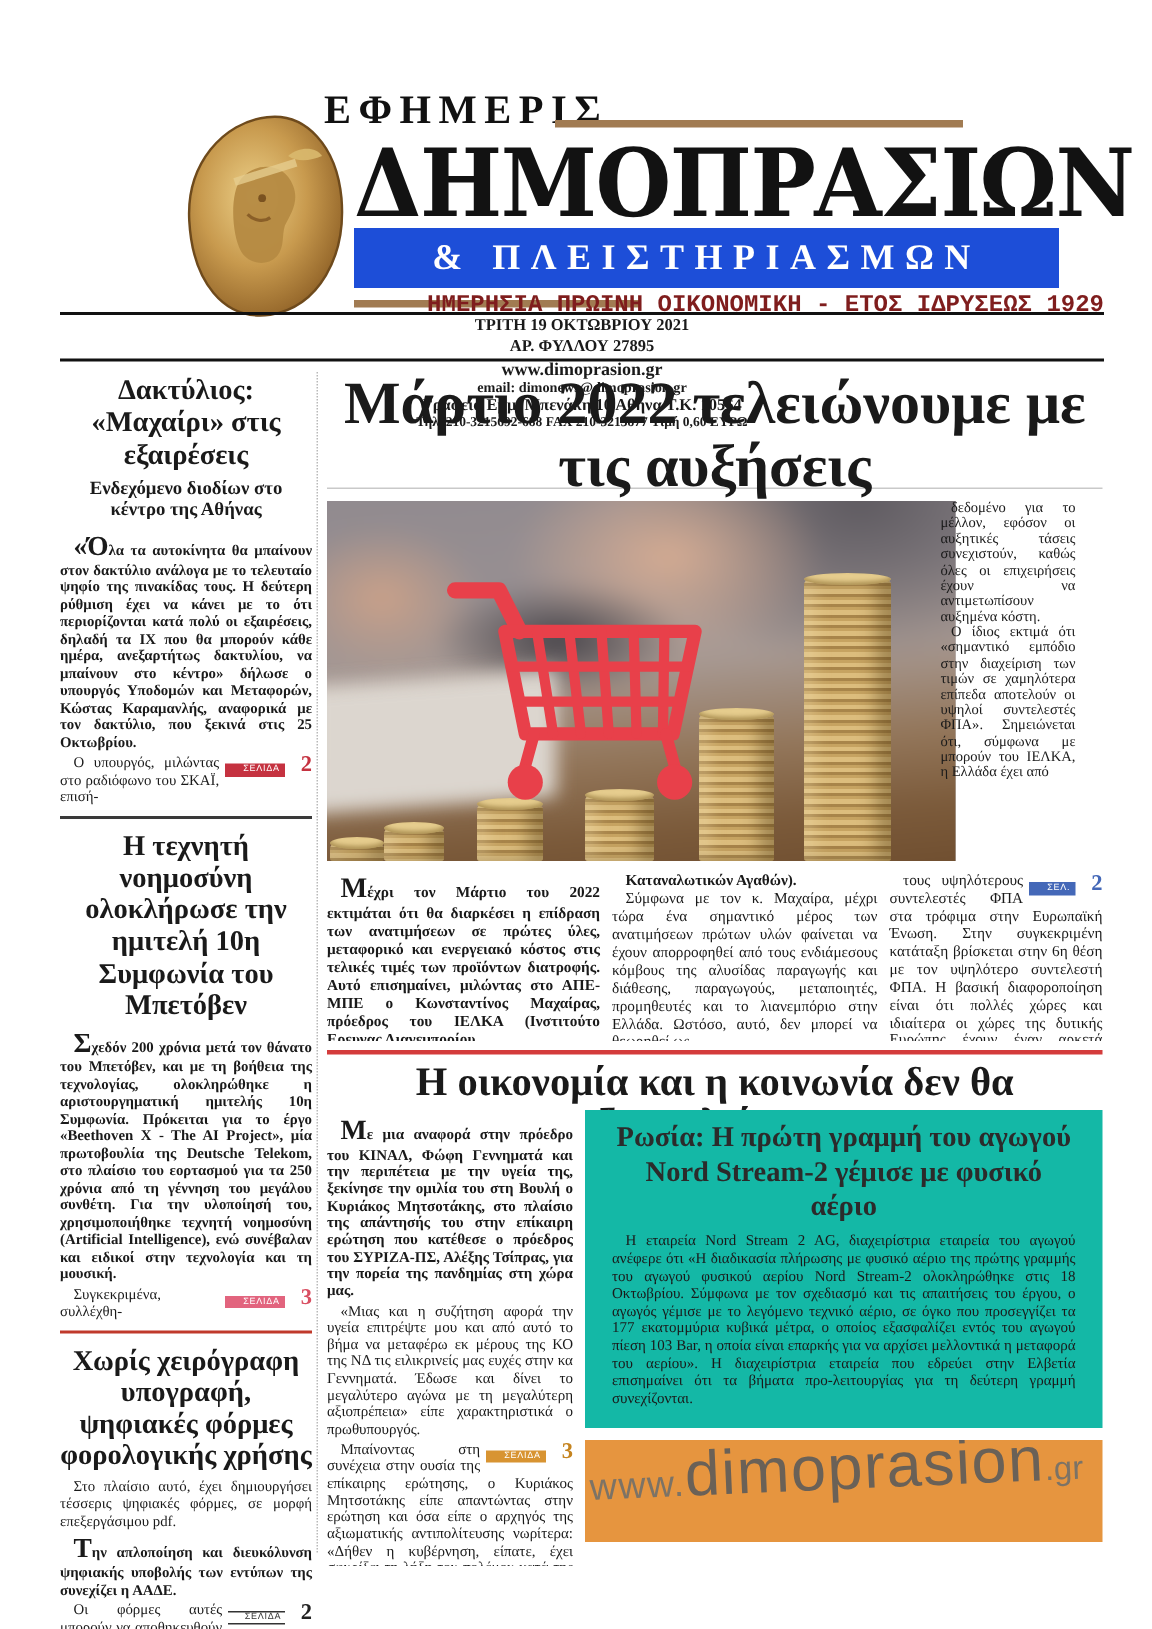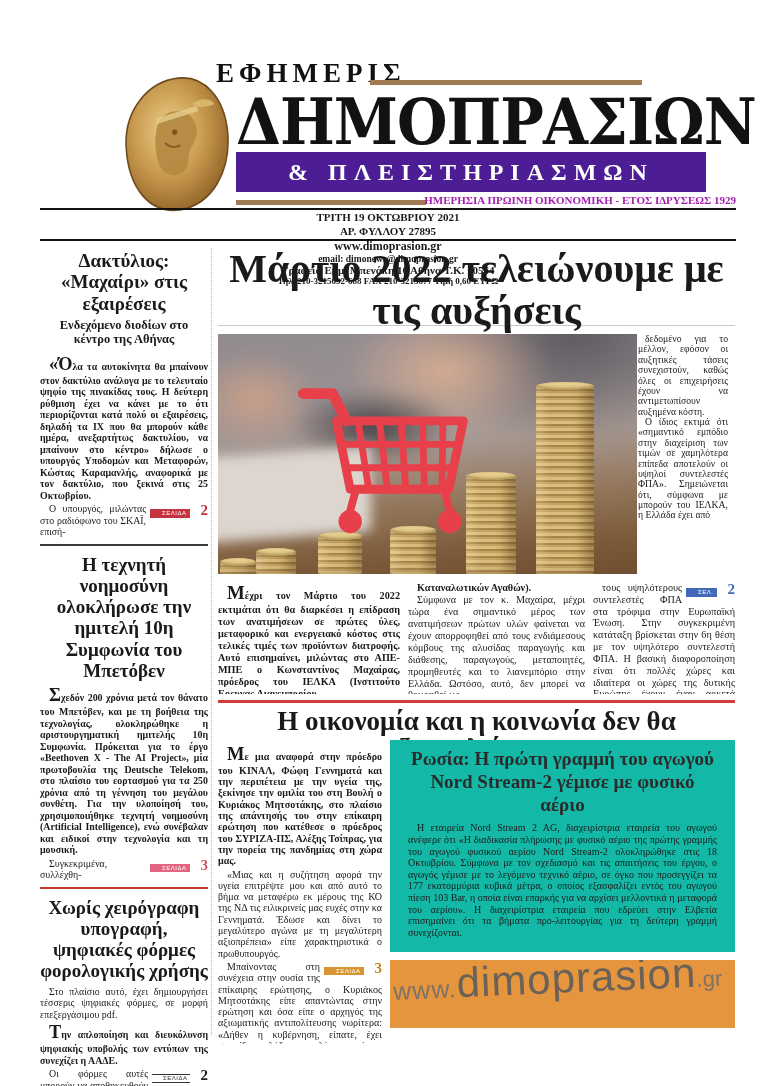--- a/index.html
+++ b/index.html
@@ -8,26 +8,26 @@
   [data-interactable]{box-sizing:border-box;}
 
   
   .masthead{position:absolute;left:40px;top:40px;width:696px;height:168px;}
   .mh-kicker{position:absolute;left:176px;top:18px;font-size:27px;font-weight:bold;letter-spacing:5px;color:#111;}
   .mh-kickerline{position:absolute;left:330px;top:40px;width:272px;height:5px;background:#a17b52;}
   .mh-logo{position:absolute;left:84px;top:36px;width:108px;height:136px;}
   .mh-title{position:absolute;left:196px;top:46px;width:470px;font-size:58px;font-weight:bold;letter-spacing:-1px;
             color:#121212;white-space:nowrap;transform:scaleY(1.08);transform-origin:top left;
             font-family:"DejaVu Serif","Liberation Serif",serif;}
-  .mh-bar{position:absolute;left:196px;top:112px;width:470px;height:40px;background:#4c1d95;
+  .mh-bar{position:absolute;left:196px;top:112px;width:470px;height:40px;background:#1d4ed8;
           display:flex;align-items:center;justify-content:center;}
   .mh-bar span{color:#fff;font-size:24px;font-weight:bold;letter-spacing:7px;}
   .mh-subline{position:absolute;left:196px;top:160px;width:190px;height:5px;background:#a17b52;}
-  .mh-tagline{position:absolute;right:0;top:154px;font-family:Liberation Serif, serif;
-              font-size:11px;font-weight:bold;color:#a21caf;}
+  .mh-tagline{position:absolute;right:0;top:154px;font-family:Liberation Mono, monospace;
+              font-size:16px;font-weight:bold;color:#7f1d1d;}
 
   
   .infobar{position:absolute;left:40px;top:208px;width:696px;height:33px;border-top:2px solid #111;
            border-bottom:2px solid #111;display:flex;align-items:center;
            font-family:Liberation Serif, serif;flex-direction:column;}
   .ib-left{width:32%;text-align:center;font-weight:bold;font-size:11px;line-height:1.3;}
   .ib-mid{width:30%;text-align:center;}
   .ib-mid .web{font-weight:bold;font-size:12px;}
   .ib-mid .mail{font-weight:bold;font-size:9.5px;}
   .ib-right{width:38%;text-align:center;font-weight:bold;}
@@ -74,21 +74,21 @@
   .ph-papers{position:absolute;left:-12px;top:118px;width:165px;height:85px;background:#dcd6cf;
              filter:blur(6px);transform:skewY(-4deg);}
   .coins{position:absolute;border-radius:4px 4px 2px 2px;
          background:repeating-linear-gradient(180deg,#dcbd7d 0 3px,#a8854a 3px 5px,#c6a361 5px 7px);
          box-shadow:inset -10px 0 12px rgba(60,40,10,.35), inset 8px 0 10px rgba(255,240,200,.25);}
   .coins::before{content:'';position:absolute;top:-4px;left:0;right:0;height:8px;border-radius:50%;
                  background:#e6cd8e;box-shadow:inset 0 -2px 3px rgba(120,90,30,.5);}
   .cart{position:absolute;left:58px;top:44px;}
 
   
-  .rail{position:absolute;left:420px;top:86px;width:90px;height:242px;overflow:hidden;}
+  .rail{position:absolute;left:409px;top:86px;width:90px;height:242px;overflow:hidden;}
   .rail p{font-size:9.7px;line-height:1.07;text-align:justify;margin:0;text-indent:7px;}
 
   
   .cols{position:absolute;left:0;top:334px;width:517px;height:112px;display:flex;gap:8px;overflow:hidden;}
   .col{text-align:justify;}
   .col p{font-size:10.2px;line-height:1.17;margin:0;text-indent:9px;}
   .col1{width:182px;} .col1 p{font-weight:bold;}
   .col2{width:177px;} .col2 .bold{font-weight:bold;}
   .col3{width:142px;} .col3 p{line-height:1.16;}
 

